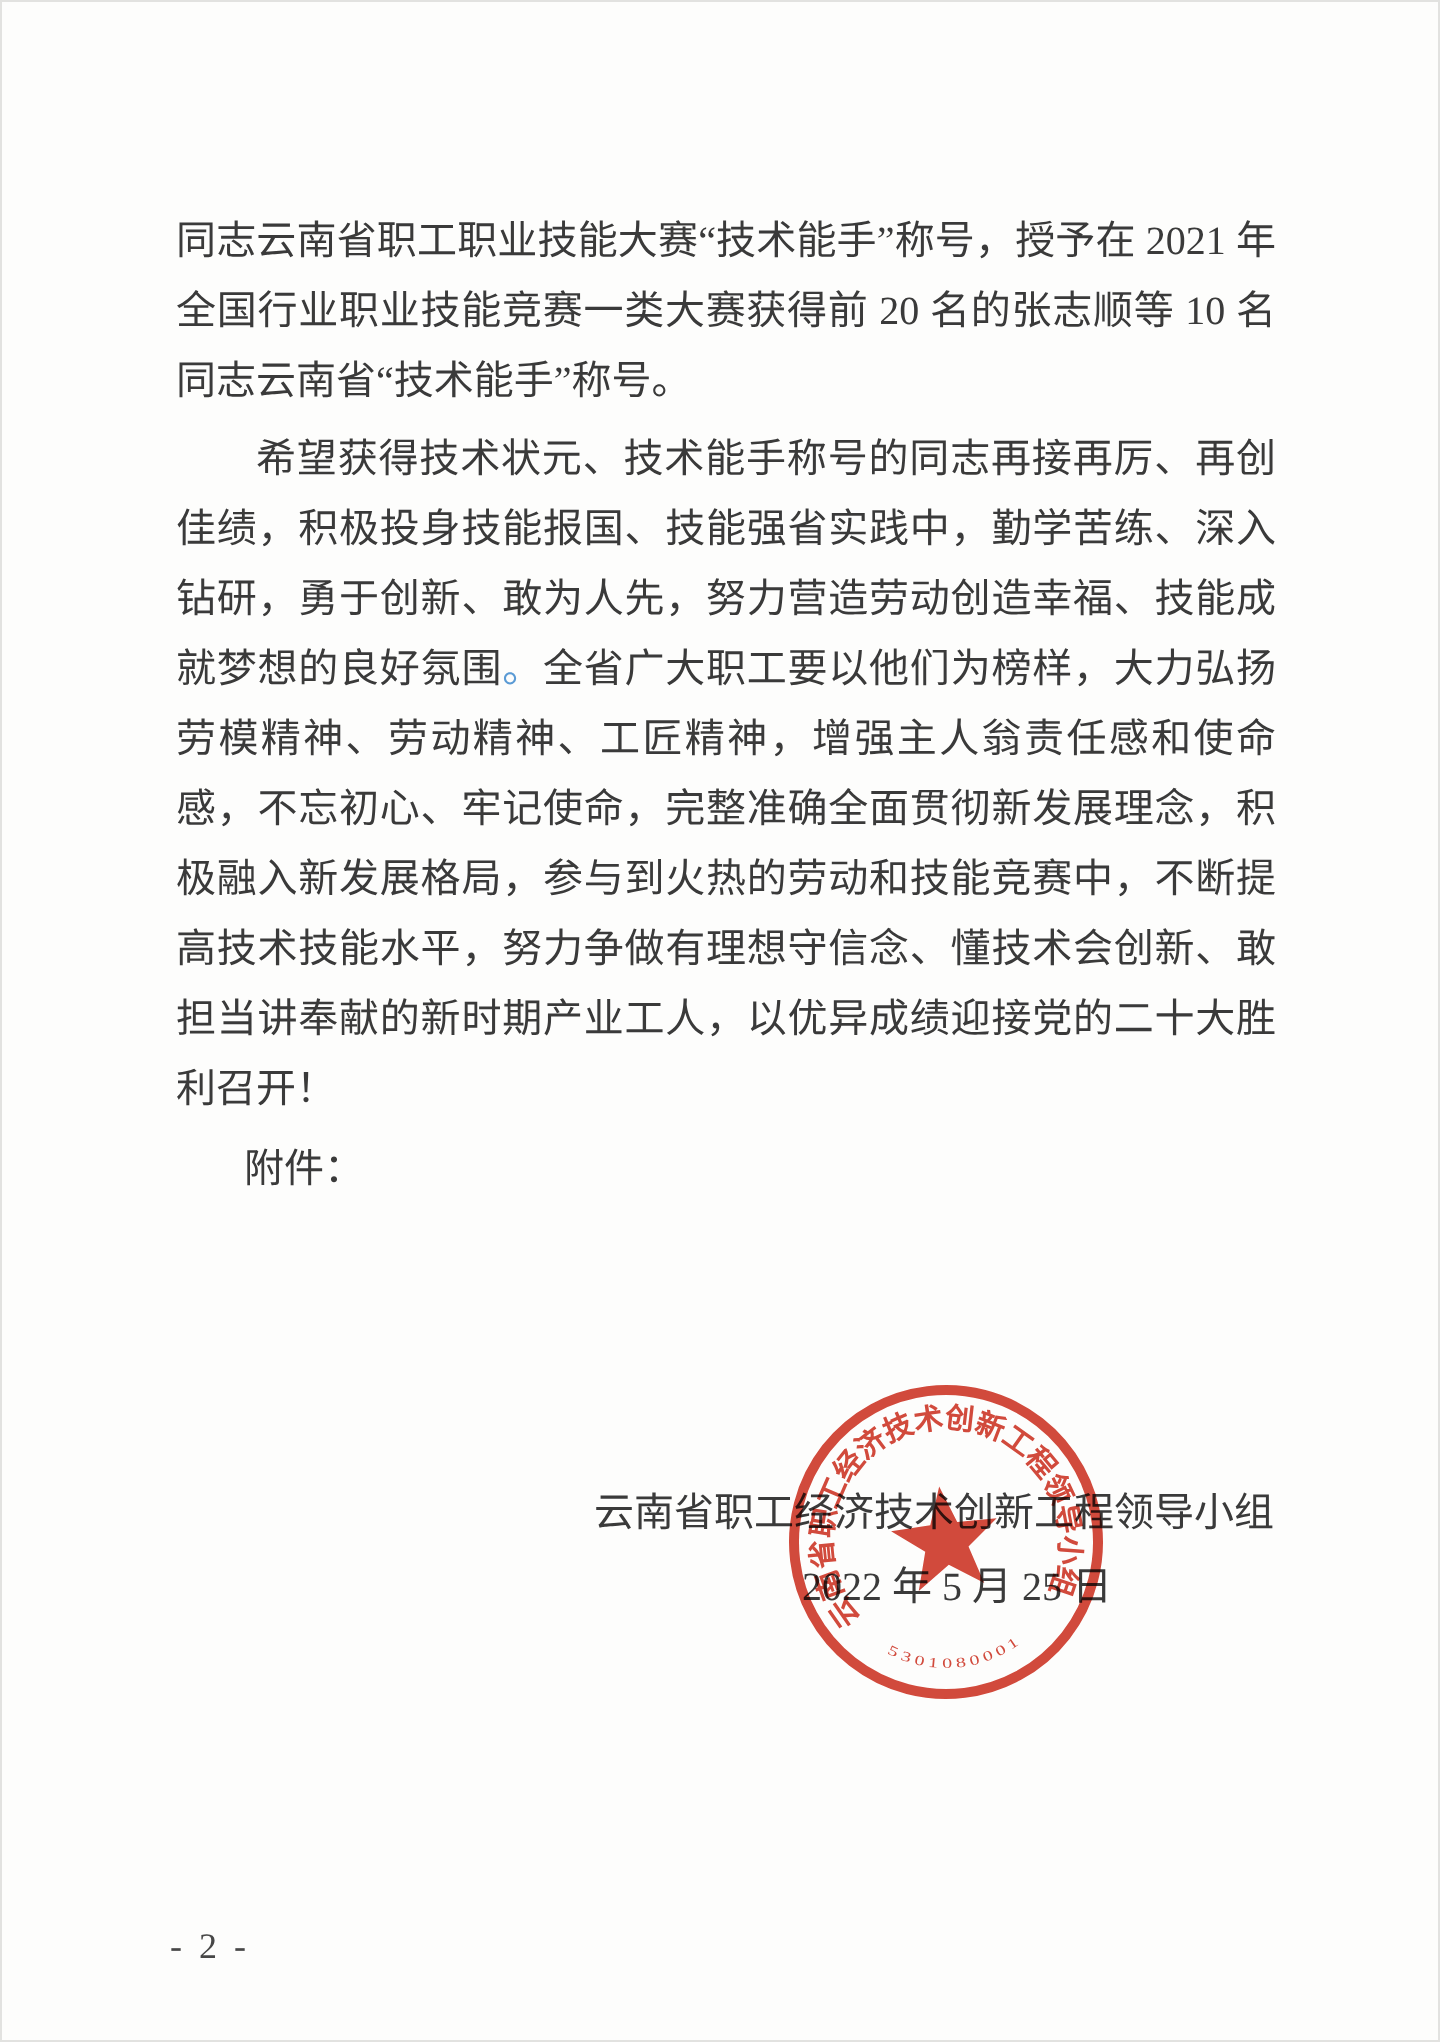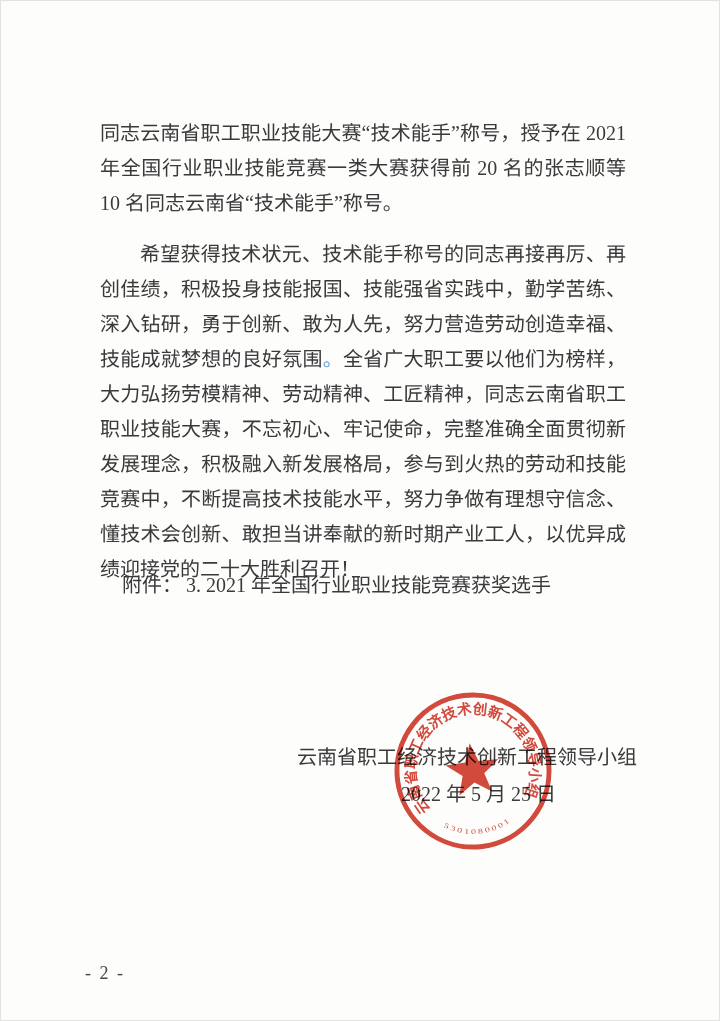--- a/index.html
+++ b/index.html
@@ -22,21 +22,21 @@
     position: absolute;
     left: 83px;
     top: 99px;
     width: 558px;
     font-size: 20px;
     line-height: 35px;
     color: #3a3a3a;
     text-align: justify;
   }
   .body-text p {
-    margin: 16px;
+    margin: 4px;
     padding: 0;
   }
   .para-indent {
     text-indent: 2em;
   }
   .blue-mark {
     color: #5b9bd5;
   }
   .attachments {
     position: absolute;
@@ -95,27 +95,26 @@
     font-family: "Liberation Serif", "DejaVu Serif", serif;
   }
 </style>
 </head>
 <body>
 
 <div class="page">
 
   <div class="body-text">
     <p>同志云南省职工职业技能大赛“技术能手”称号，授予在 2021 年全国行业职业技能竞赛一类大赛获得前 20 名的张志顺等 10 名同志云南省“技术能手”称号。</p>
-    <p class="para-indent"><span>希望获得技术状元、技术能手称号的同志再接再厉、再创佳绩，积极投身技能报国、技能强省实践中，勤学苦练、深入钻研，勇于创新、敢为人先，努力营造劳动创造幸福、技能成就梦想的良好氛围</span><span class="blue-mark">。</span><span>全省广大职工要以他们为榜样，大力弘扬劳模精神、劳动精神、工匠精神，同志云南省职工职业技能大赛，不忘初心、牢记使命，完整准确全面贯彻新发展理念，积极融入新发展格局，参与到火热的劳动和技能竞赛中，不断提高技术技能水平，努力争做有理想守信念、懂技术会创新、敢担当讲奉献的新时期产业工人，以优异成绩迎接党的二十大胜利召开！</span></p>
+    <p class="para-indent"><span>希望获得技术状元、技术能手称号的同志再接再厉、再创佳绩，积极投身技能报国、技能强省实践中，勤学苦练、深入钻研，勇于创新、敢为人先，努力营造劳动创造幸福、技能成就梦想的良好氛围</span><span class="blue-mark">。</span><span>全省广大职工要以他们为榜样，大力弘扬劳模精神、劳动精神、工匠精神，增强主人翁责任感和使命感，不忘初心、牢记使命，完整准确全面贯彻新发展理念，积极融入新发展格局，参与到火热的劳动和技能竞赛中，不断提高技术技能水平，努力争做有理想守信念、懂技术会创新、敢担当讲奉献的新时期产业工人，以优异成绩迎接党的二十大胜利召开！</span></p>
   </div>
 
   <div class="attachments">
     <span class="att-label">附件：</span>
     <div class="att-items">
-      <div>3. 2021 年全国行业职业技能竞赛获奖选手</div>
     </div>
   </div>
 
   <div class="signature">云南省职工经济技术创新工程领导小组</div>
 
   <div class="sig-date">2022 年 5 月 25 日</div>
 
   <svg class="seal" viewBox="0 0 170 170" xmlns="http://www.w3.org/2000/svg">
     <defs>
       <path id="ringPath" d="M 38.3 117.7 A 57 57 0 1 1 131.7 117.7" fill="none"></path>

